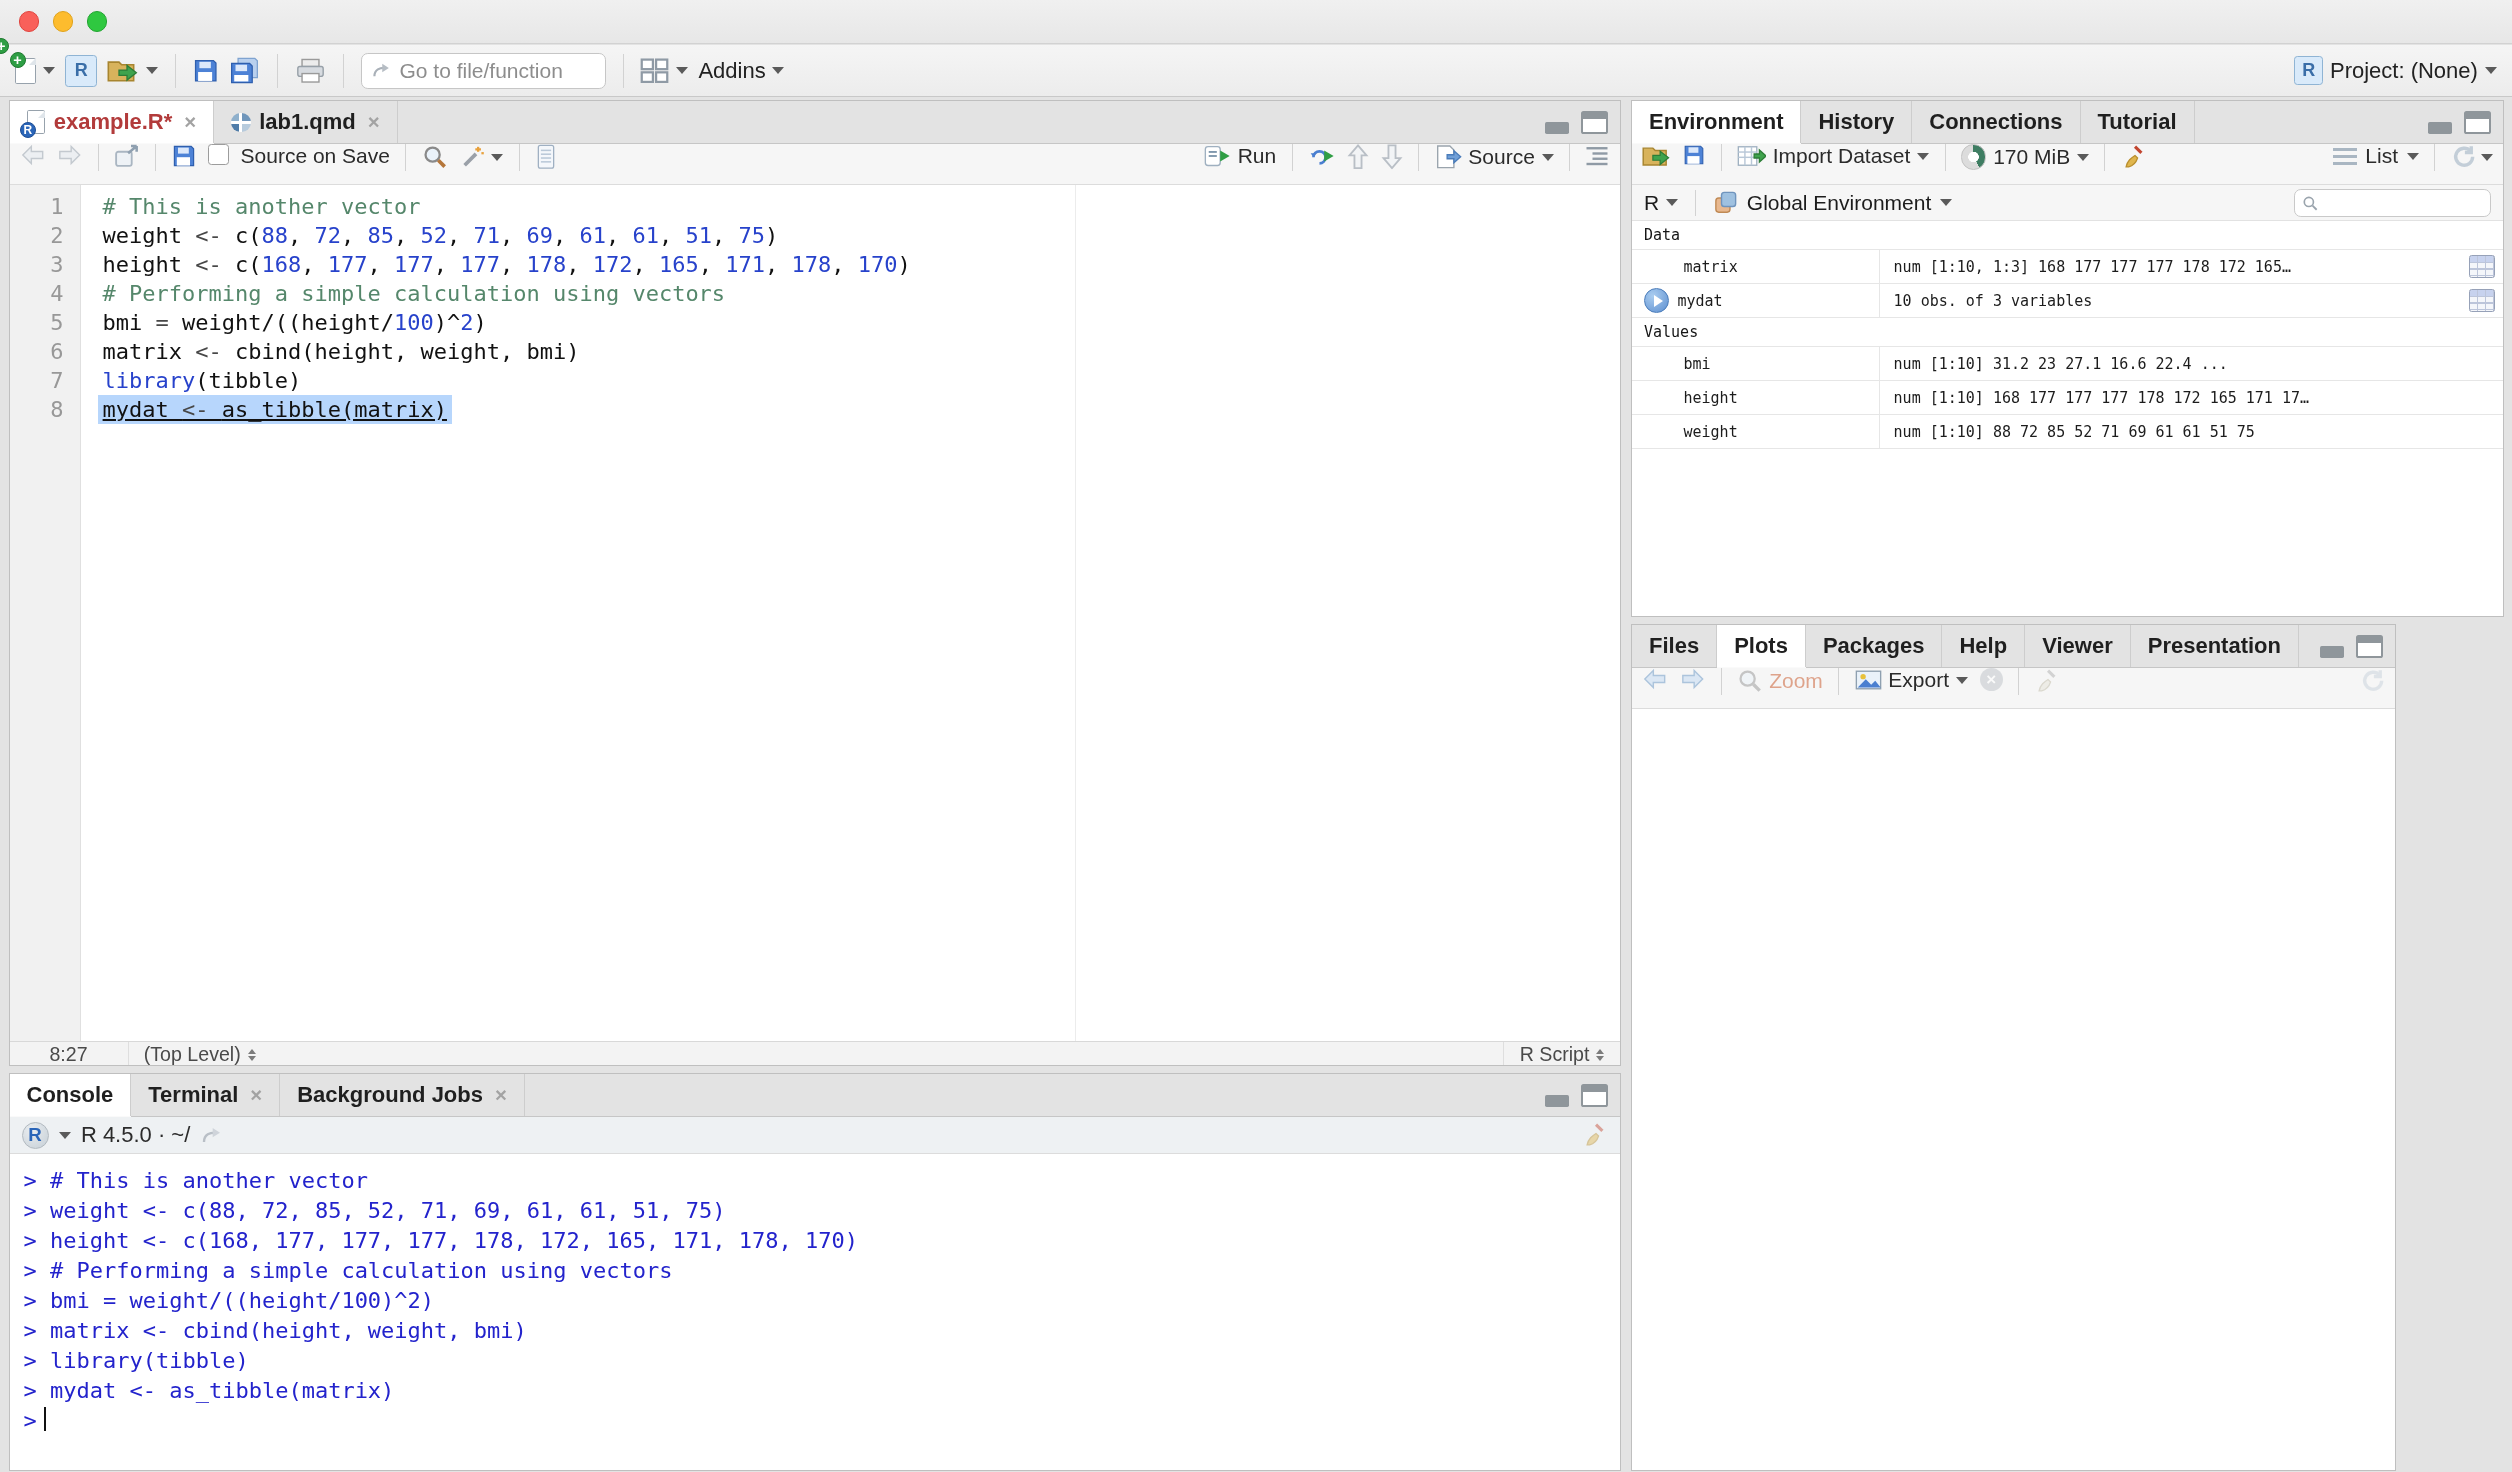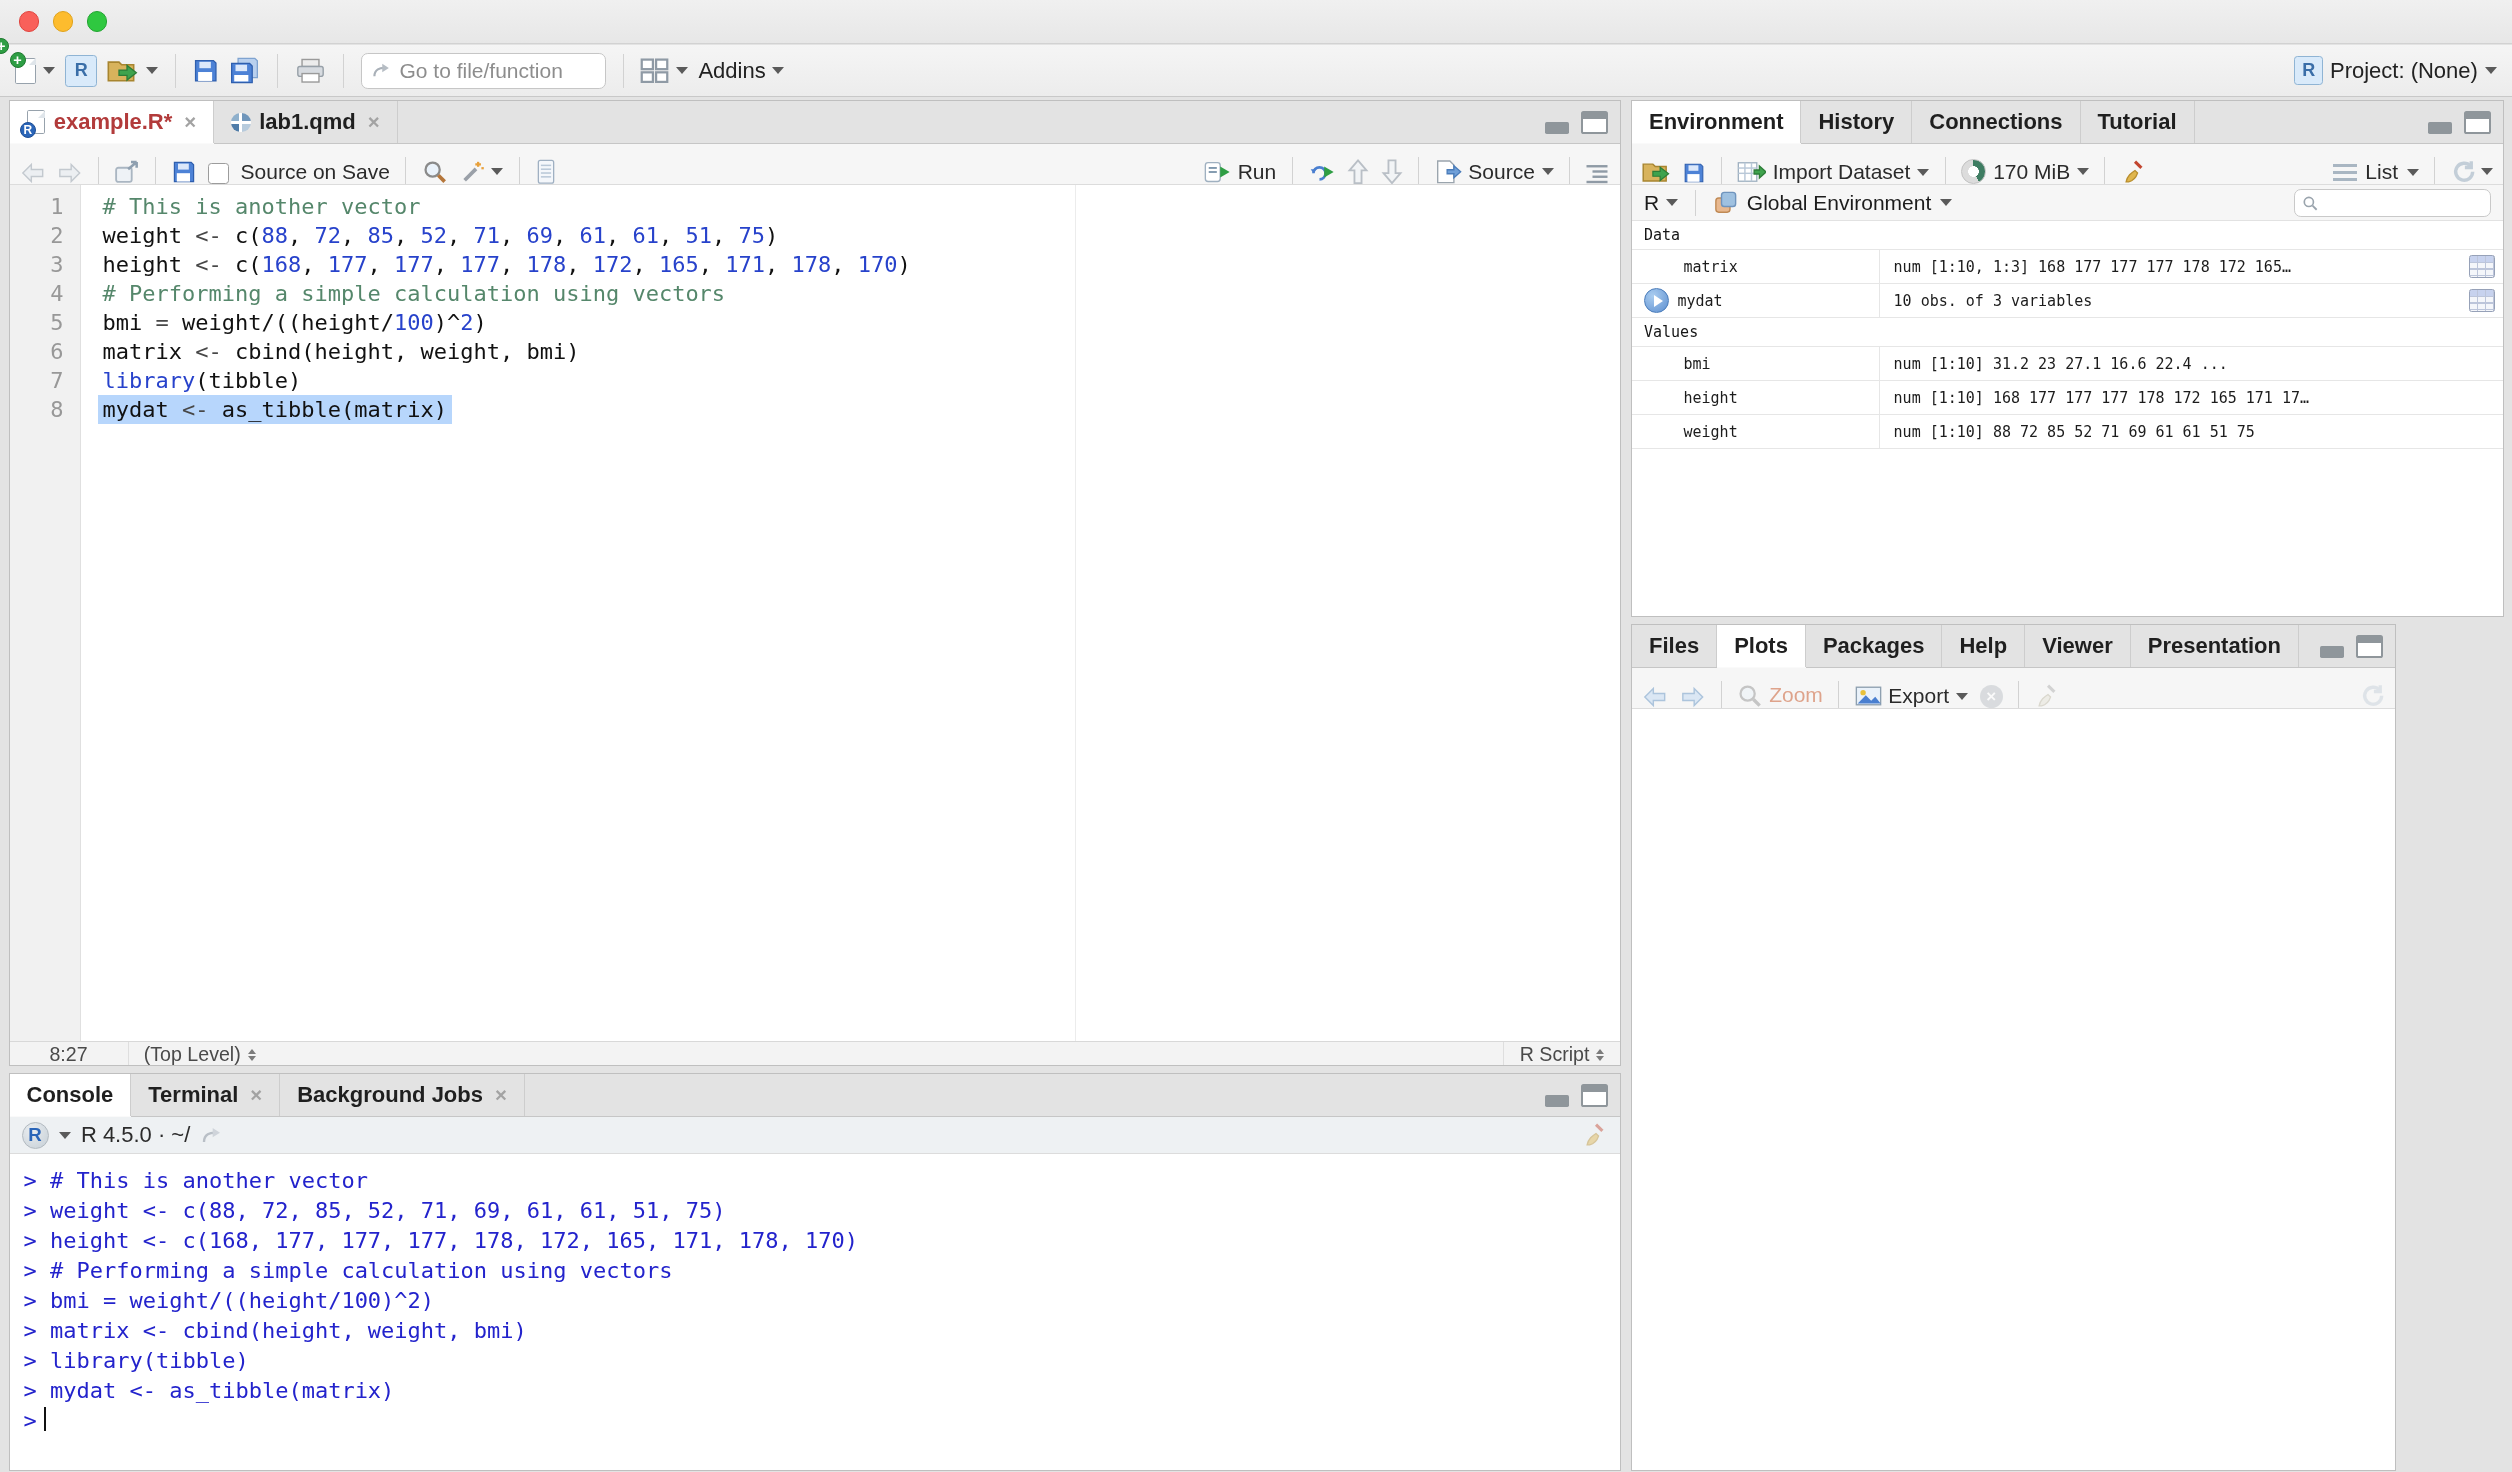--- a/index.html
+++ b/index.html
@@ -88,34 +88,34 @@
   .tabstrip { height:43px; background:#e3e3e3; border-bottom:0.9px solid #c6c6c6;
     display:flex; align-items:stretch; position:relative; font-size:22px; }
   .tab { display:flex; align-items:center; gap:8.5px; padding:0 17px; font-weight:600;
     color:#1f1f1f; border-right:0.9px solid #cdcdcd; white-space:nowrap; }
   .tab.active { background:#fff; box-shadow:0 0.9px 0 #fff; }
   .tab .close { color:#a3a3a3; font-size:20.4px; font-weight:bold; margin-left:3.4px; }
   .tab-label.modified { color:#b23b3b; }
   .pane-controls { position:absolute; right:12px; top:0; height:43px; display:flex; gap:12px; align-items:center; }
 
   .pane-toolbar { height:41px; background:#f6f6f6; border-bottom:0.9px solid #dcdcdc;
-    display:flex; align-items:flex-end; padding:0 10.2px; gap:12px; font-size:21px; color:#2b2b2b; }
+    display:flex; align-items:flex-start; padding:0 10.2px; gap:12px; font-size:21px; color:#2b2b2b; }
   .pane-toolbar .vsep { height:27px; margin:0 3.4px; }
   .dim { opacity:.45; }
   .lbl-dim { color:#c2410c; }
 
   
   .code-area { position:relative; height:856px; background:#fff; font-family:"DejaVu Sans Mono",monospace;
     font-size:22px; line-height:29px; padding-top:6.8px; }
   .gutter-bg { position:absolute; left:0; top:0; bottom:0; width:71px; background:#f1f1f1; border-right:0.9px solid #e0e0e0; }
   .margin-line { position:absolute; left:1065px; top:0; bottom:0; width:0.9px; background:#ececec; }
   .code-line { display:flex; position:relative; }
   .ln { width:71px; flex:none; text-align:right; padding-right:17px; color:#989898; }
   .code-text { white-space:pre; padding:0 5.1px; margin-left:17px; color:#111; }
-  .code-text.sel { background:#b7d6fc; }
+  .code-text.sel { background:#b7d6fc;text-decoration:underline; }
   .tk-c { color:#55876b; } .tk-n { color:#2742cb; } .tk-k { color:#2742cb; }
   .tk-o { color:#474747; } .tk-p { color:#111; }
 
   .status-bar { height:26px; background:#f3f3f3; border-top:0.9px solid #d8d8d8;
     display:flex; align-items:center; font-size:19.6px; color:#4a4a4a; }
   .status-cell { padding:0 15.3px; height:100%; display:flex; align-items:center; }
   .status-cell.pos { width:119px; justify-content:center; border-right:0.9px solid #dedede; }
   .status-cell.right { margin-left:auto; border-left:0.9px solid #dedede;text-align:right; }
   .updown.small i { border-left-width:4.3px; border-right-width:4.3px; }
   .updown.small i.u { border-bottom-width:5.1px; }

